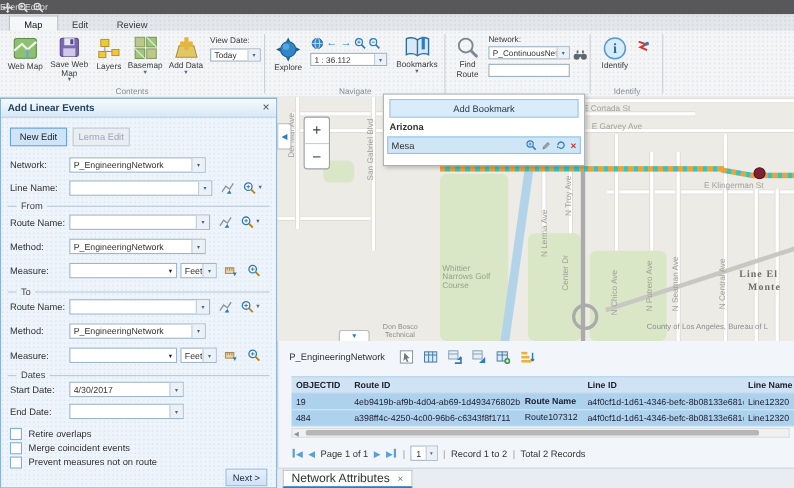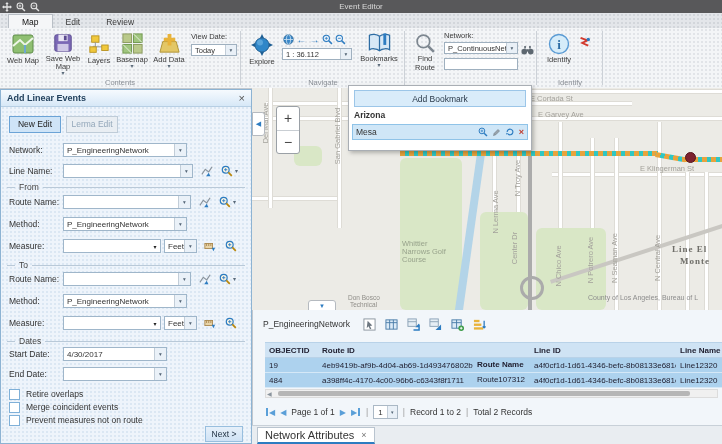--- a/index.html
+++ b/index.html
@@ -2,21 +2,21 @@
 <html><head>
 <meta charset="utf-8">
 <style>
   html,body{margin:0;padding:0;background:#fff;}
   .window{position:relative;width:722px;height:444px;overflow:hidden;
     font-family:"Liberation Sans",sans-serif;background:#ecebe6;font-size:9px;color:#333;}
   .abs{position:absolute;}
 
   
   .titlebar{left:0;top:0;width:722px;height:13px;background:#58585a;display:flex;align-items:center;}
-  .titlebar .tbtitle{position:absolute;left:0;right:0;text-align:center;color:#d9d9d9;font-size:8px;}
+  .titlebar .tbtitle{position:absolute;left:0;right:0;color:#d9d9d9;font-size:8px;}
   .tbico{width:14px;height:11px;display:flex;align-items:center;justify-content:center;}
 
   
   .tabsrow{left:0;top:13px;width:722px;height:15px;background:#e3e6ea;
     background-image:radial-gradient(#d2d6db 0.8px,transparent 0.8px);background-size:4px 4px;
     display:flex;align-items:flex-end;padding-left:8px;box-sizing:border-box;}
   .tab{padding:2px 13px 1px 13px;font-size:8.5px;color:#3a3a3a;cursor:default;}
   .tab.active{background:#f5f6f8;border:1px solid #b9bfc6;border-bottom:none;color:#111;}
 
   
@@ -691,21 +691,21 @@
       </div>
       <div class="trow">
         <div class="c1">19</div>
         <div class="c2">4eb9419b-af9b-4d04-ab69-1d493476802b</div>
         <div class="c3">Route107312</div>
         <div class="c4">a4f0cf1d-1d61-4346-befc-8b08133e681e</div>
         <div class="c5">Line12320</div>
       </div>
       <div class="trow">
         <div class="c1">484</div>
-        <div class="c2">a398ff4c-4170-4c00-96b6-c6343f8f1711</div>
+        <div class="c2">a398ff4c-4250-4c00-96b6-c6343f8f1711</div>
         <div class="c3">Route45481</div>
         <div class="c4">a4f0cf1d-1d61-4346-befc-8b08133e681e</div>
         <div class="c5">Line12320</div>
       </div>
     </div>
 
     <div class="hscroll">
       <span style="position:absolute;left:1px;top:0;font-size:6px;color:#8a949d;">◀</span>
       <div class="hthumb" style="width:412px;"></div>
     </div>

